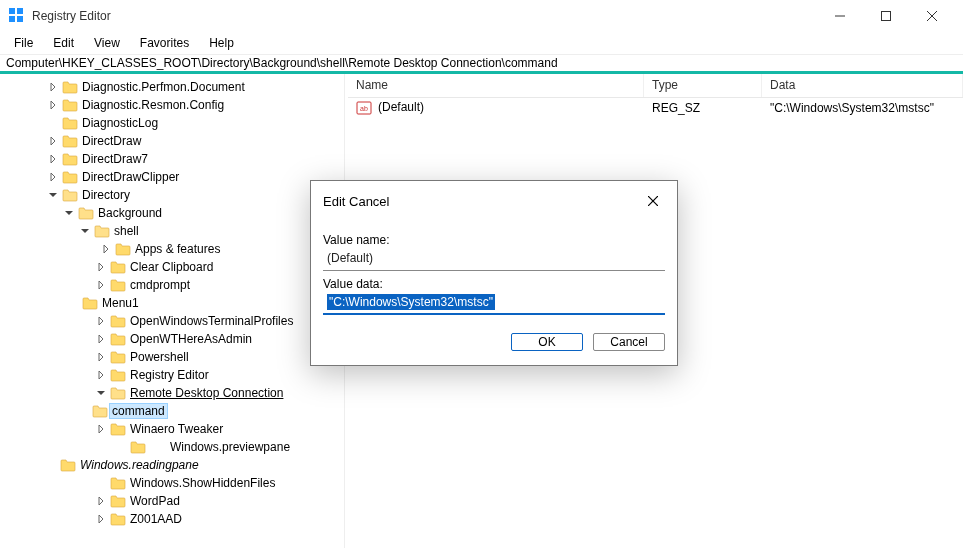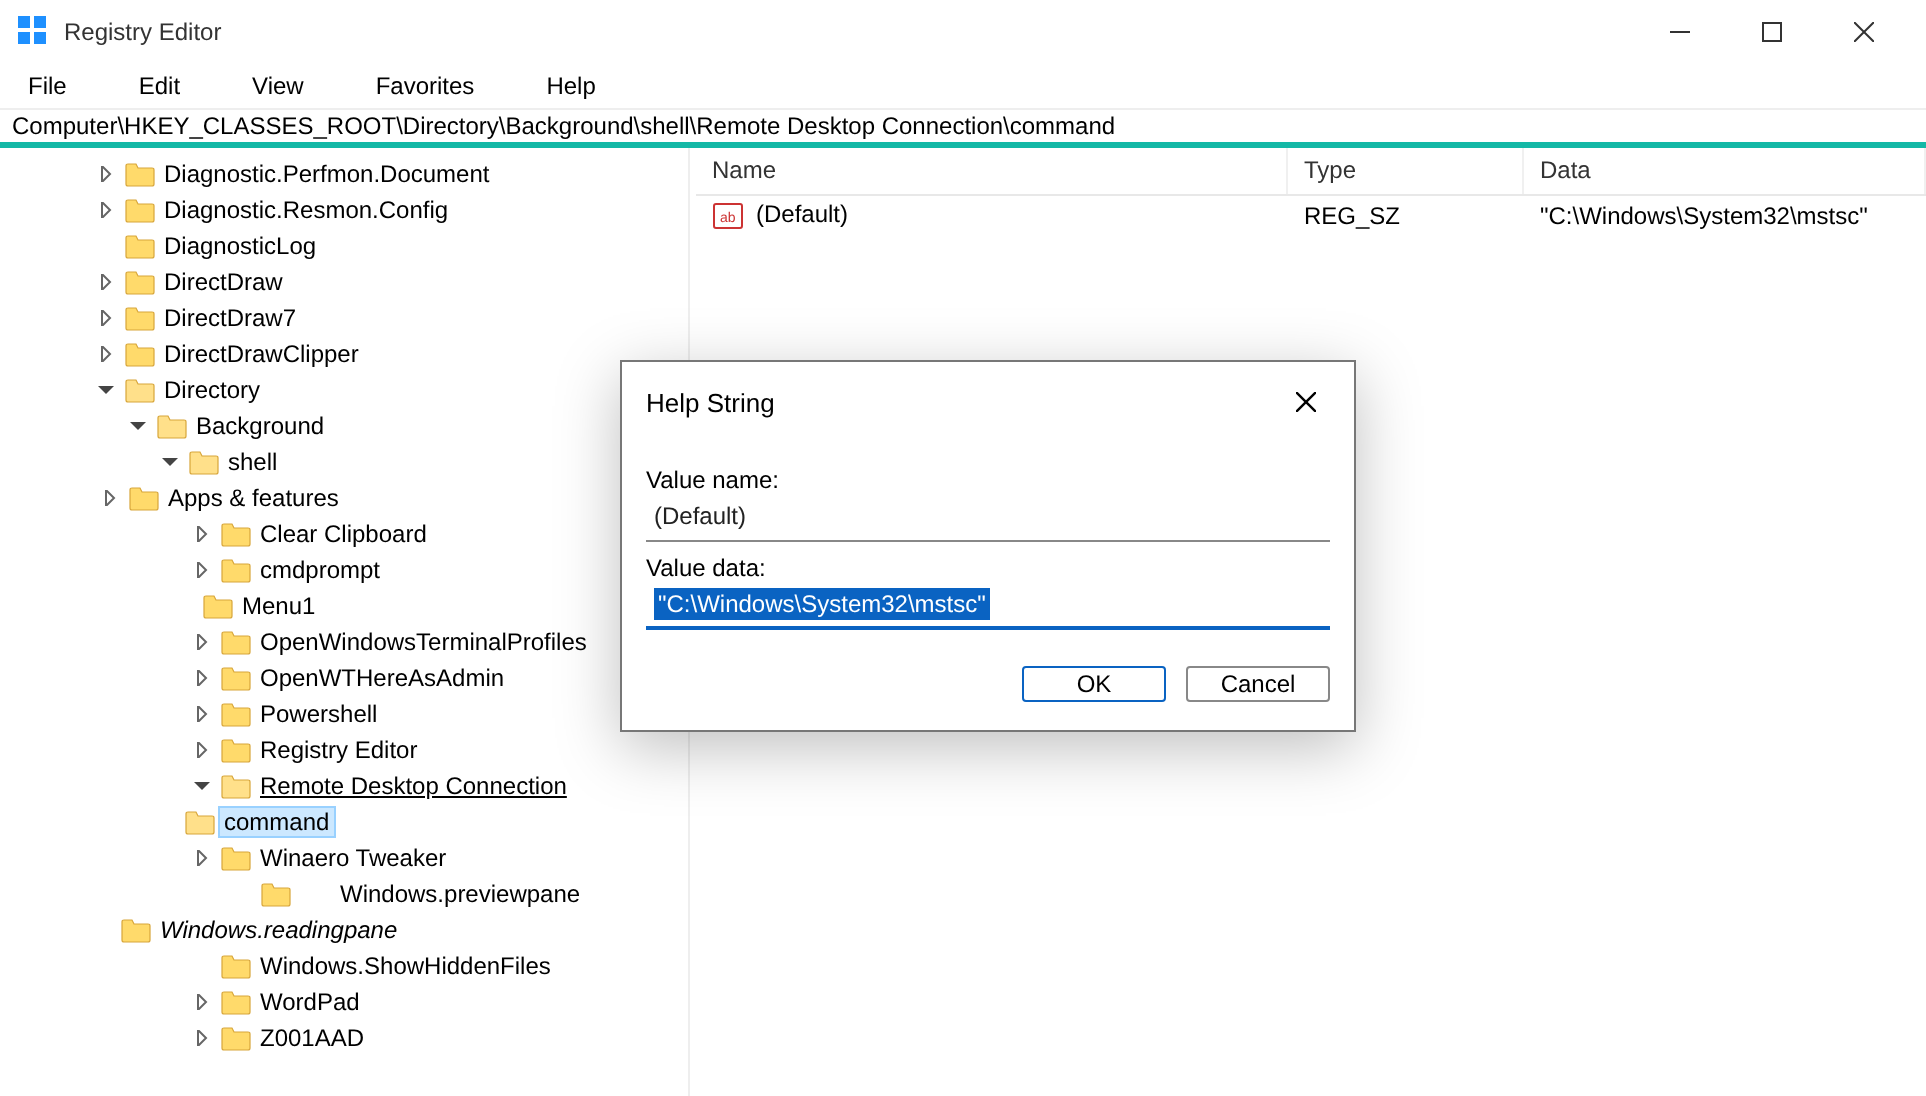--- a/index.html
+++ b/index.html
@@ -1,21 +1,21 @@
 <!DOCTYPE html>
 <html><head>
 <meta charset="utf-8">
 <style>
   * { box-sizing: border-box; font-family: "Segoe UI", Arial, sans-serif; }
   html, body { margin:0; padding:0; width:963px; height:548px; overflow:hidden; background:#fff; color:#000; font-size:12px; }
   .titlebar { height:32px; display:flex; align-items:center; padding:0 8px; }
   .titlebar .title { margin-left:8px; font-size:12px; color:#333; flex:1; }
   .winctrls { display:flex; gap:0; }
   .winbtn { width:46px; height:32px; display:flex; align-items:center; justify-content:center; color:#333; cursor:default; }
-  .menubar { height:22px; display:flex; align-items:center; padding:0 6px; gap:20px; }
+  .menubar { height:22px; display:flex; align-items:center; padding:0 6px; gap:4px; }
   .menuitem { padding:2px 8px; font-size:12px; color:#000; cursor:default; }
   .addrbar { height:20px; padding:0 6px; font-size:12px; color:#000; display:flex; align-items:center; border-top:1px solid #eee; border-bottom:3px solid #14b8a6;}
   .content { display:flex; height:calc(548px - 32px - 22px - 20px); }
   .tree { width:344px; overflow:auto; padding:4px 0; }
   .tree-row { display:flex; align-items:center; height:18px; padding-right:6px; white-space:nowrap; cursor:default;}
   .tw { display:inline-flex; align-items:center; justify-content:center; width:14px; height:14px; color:#666; font-size:10px;}
   .tw.empty { visibility:hidden; }
   .folder-icon { width:16px; height:14px; margin:0 4px 0 2px; display:inline-flex; }
   .tree-row.selected { }
   .tree-row.selected .lbl { background:#cce8ff; border:1px solid #99d1ff; padding:0 2px; margin-left:-3px;}
@@ -195,21 +195,21 @@
             <path d="M0 2 L4 6 L8 2 Z" fill="#444"></path>
           </svg>
         </span>
         <span class="folder-icon">
           <svg width="16" height="14" viewBox="0 0 16 14">
             <path d="M1 3 L1 12 Q1 13 2 13 L14 13 Q15 13 15 12 L15 5 Q15 4 14 4 L7 4 L6 2 L2 2 Q1 2 1 3 Z" fill="#ffe08a" stroke="#d8a63a" stroke-width="0.6"></path>
           </svg>
         </span>
         <span class="lbl">shell</span>
       </div>
-      <div class="tree-row" style="padding-left: 48px;">
+      <div class="tree-row" style="padding-left: 99px;">
         <span class="tw">
           <svg width="8" height="8" viewBox="0 0 8 8">
             <path d="M2 0 L6 4 L2 8 Z" fill="none" stroke="#666" stroke-width="1"></path>
           </svg>
         </span>
         <span class="folder-icon">
           <svg width="16" height="14" viewBox="0 0 16 14">
             <path d="M1 3 L1 12 Q1 13 2 13 L14 13 Q15 13 15 12 L15 5 Q15 4 14 4 L7 4 L6 2 L2 2 Q1 2 1 3 Z" fill="#ffda6b" stroke="#d8a63a" stroke-width="0.6"></path>
           </svg>
         </span>
@@ -234,21 +234,21 @@
             <path d="M2 0 L6 4 L2 8 Z" fill="none" stroke="#666" stroke-width="1"></path>
           </svg>
         </span>
         <span class="folder-icon">
           <svg width="16" height="14" viewBox="0 0 16 14">
             <path d="M1 3 L1 12 Q1 13 2 13 L14 13 Q15 13 15 12 L15 5 Q15 4 14 4 L7 4 L6 2 L2 2 Q1 2 1 3 Z" fill="#ffda6b" stroke="#d8a63a" stroke-width="0.6"></path>
           </svg>
         </span>
         <span class="lbl">cmdprompt</span>
       </div>
-      <div class="tree-row" style="padding-left: 85px;">
+      <div class="tree-row" style="padding-left: 66px;">
         <span class="tw empty"></span>
         <span class="folder-icon">
           <svg width="16" height="14" viewBox="0 0 16 14">
             <path d="M1 3 L1 12 Q1 13 2 13 L14 13 Q15 13 15 12 L15 5 Q15 4 14 4 L7 4 L6 2 L2 2 Q1 2 1 3 Z" fill="#ffda6b" stroke="#d8a63a" stroke-width="0.6"></path>
           </svg>
         </span>
         <span class="lbl">Menu1</span>
       </div>
       <div class="tree-row" style="padding-left: 94px;">
         <span class="tw">
@@ -409,21 +409,21 @@
           <div class="lc-type">REG_SZ</div>
           <div class="lc-data">"C:\Windows\System32\mstsc"</div>
         </div>
       </div>
   </div>
 </div>
 
 <div class="dialog-overlay">
   <div class="dialog">
     <div class="dlg-title">
-      <div class="t">Help String</div>
+      <div class="t">Edit Cancel</div>
       <div class="dlg-close">
         <svg width="10" height="10" viewBox="0 0 10 10">
             <line x1="0" y1="0" x2="10" y2="10" stroke="#000" stroke-width="1.2"></line>
             <line x1="10" y1="0" x2="0" y2="10" stroke="#000" stroke-width="1.2"></line>
           </svg>
       </div>
     </div>
     <div class="dlg-body">
       <div class="dlg-lbl">Value name:</div>
       <div class="dlg-ro">(Default)</div>

